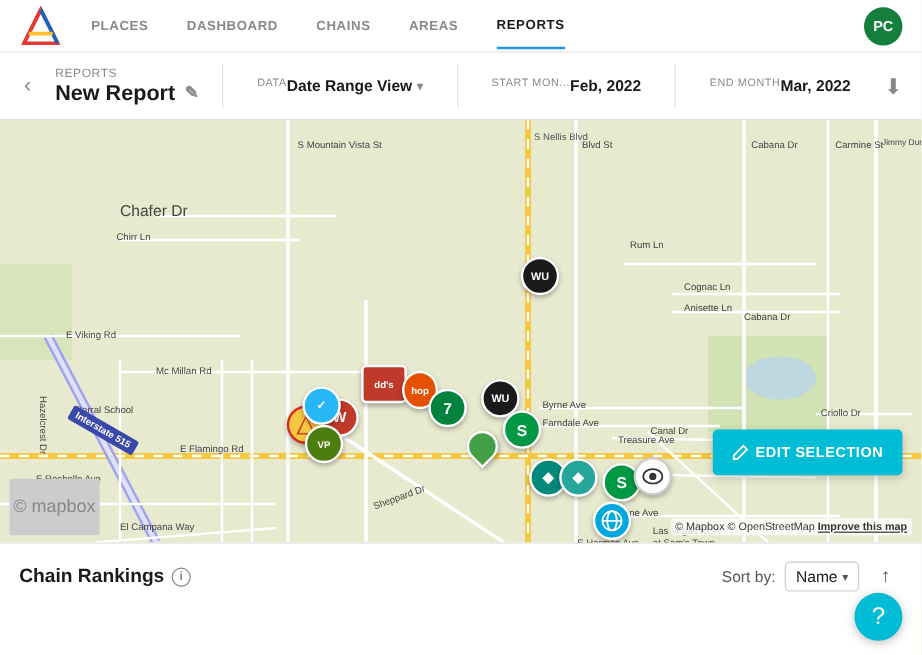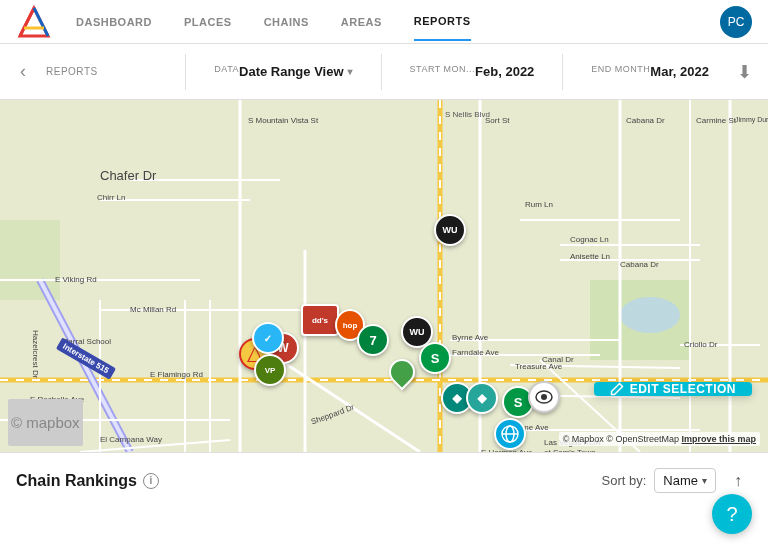--- a/index.html
+++ b/index.html
@@ -36,27 +36,27 @@
       padding: 12px 0;
     }
     .nav-item.active {
       color: #1a1a1a;
       border-bottom: 2px solid #2196f3;
     }
     .nav-avatar {
       width: 32px;
       height: 32px;
       border-radius: 50%;
-      background: #0369a1;
+      background: #15803d;
       color: #fff;
       display: flex;
       align-items: center;
       justify-content: center;
       font-size: 12px;
-      font-weight: 400;
+      font-weight: 700;
       cursor: pointer;
     }
 
     
     .toolbar {
       display: flex;
       align-items: center;
       height: 56px;
       background: #fff;
       border-bottom: 1px solid #e0e0e0;
@@ -170,21 +170,21 @@
 
     
     .edit-selection-btn {
       position: absolute;
       bottom: 56px;
       right: 16px;
       background: #00bcd4;
       color: #fff;
       border: none;
       border-radius: 4px;
-      padding: 0 16px;
+      padding: 12px 16px;
       font-size: 12px;
       font-weight: 700;
       letter-spacing: 0.5px;
       display: flex;
       align-items: center;
       gap: 6px;
       cursor: pointer;
       box-shadow: 0 2px 8px rgba(0,0,0,0.2);
     }
 
@@ -316,33 +316,37 @@
   <div class="nav-logo">
     <svg width="36" height="36" viewBox="0 0 36 36">
       <polygon points="4,32 18,4 32,32" fill="none" stroke="#e53935" stroke-width="3"></polygon>
       <polygon points="4,32 18,8 32,32" fill="none"></polygon>
       <line x1="4" y1="32" x2="18" y2="4" stroke="#e53935" stroke-width="3"></line>
       <line x1="18" y1="4" x2="32" y2="32" stroke="#1565c0" stroke-width="3"></line>
       <line x1="8" y1="24" x2="28" y2="24" stroke="#fbc02d" stroke-width="3"></line>
     </svg>
   </div>
   <div class="nav-items">
+    <span class="nav-item">PLACES</span>
     <span class="nav-item">DASHBOARD</span>
-    <span class="nav-item">PLACES</span>
     <span class="nav-item">CHAINS</span>
     <span class="nav-item">AREAS</span>
     <span class="nav-item active">REPORTS</span>
   </div>
   <div class="nav-avatar">PC</div>
 </nav>
 
 <div class="toolbar">
   <span class="back-btn">‹</span>
   <div class="report-meta">
     <span class="report-label">REPORTS</span>
+    <span class="report-title">
+      <span>New Report</span>
+      <span class="edit-icon">✎</span>
+    </span>
   </div>
   <div class="toolbar-divider"></div>
   <div class="toolbar-section">
     <span class="toolbar-section-label">DATA</span>
     <span class="toolbar-section-value">
       <span>Date Range View</span>
       <span class="chevron">▾</span>
     </span>
   </div>
   <div class="toolbar-divider"></div>
@@ -453,21 +457,21 @@
   <div class="map-label" style="left:525px;top:100px;font-size:8px;">Rum Ln</div>
   <div class="map-label" style="left:570px;top:135px;font-size:8px;">Cognac Ln</div>
   <div class="map-label" style="left:570px;top:152px;font-size:8px;">Anisette Ln</div>
   <div class="map-label" style="left:97px;top:93px;font-size:8px;">Chirr Ln</div>
   <div class="map-label" style="left:100px;top:68px;font-size:13px;text-align:right;">Chafer Dr</div>
   <div class="map-label" style="left:30px;top:295px;font-size:8px;">E Rochelle Ave</div>
   <div class="map-label" style="left:100px;top:335px;font-size:8px;">El Campana Way</div>
 
   <div class="map-label" style="left:481px;top:348px;font-size:8px;">E Harmon Ave</div>
   <div class="map-label" style="left:684px;top:240px;font-size:8px;">Criollo Dr</div>
-  <div class="map-label" style="left:485px;top:16px;font-size:8px;">Sort St</div>
+  <div class="map-label" style="left:485px;top:16px;font-size:8px;">Blvd St</div>
   <div class="map-label" style="left:626px;top:16px;font-size:8px;">Cabana Dr</div>
   <div class="map-label" style="left:620px;top:160px;font-size:8px;">Cabana Dr</div>
   <div class="map-label" style="left:735px;top:16px;font-size:7px;">Jimmy Durante Blvd</div>
   <div class="map-label" style="left:696px;top:16px;font-size:8px;">Carmine St</div>
   <div class="map-label" style="left:542px;top:255px;font-size:8px;">Canal Dr</div>
   <div class="map-label" style="left:248px;top:16px;font-size:8px;">S Mountain Vista St</div>
   <div class="map-label" style="left:310px;top:310px;font-size:8px;transform:rotate(-20deg);">Sheppard Dr</div>
   <div class="map-label" style="left:5;left:40px;top:230px;font-size:8px;transform:rotate(90deg);transform-origin:top left;">Hazelcrest Dr</div>
   <div class="map-label" style="left:14px;top:330px;font-size:7px;">S Lamb Blvd</div>
   <div class="map-label" style="left:63px;top:237px;font-size:8px;">Parral School</div>

